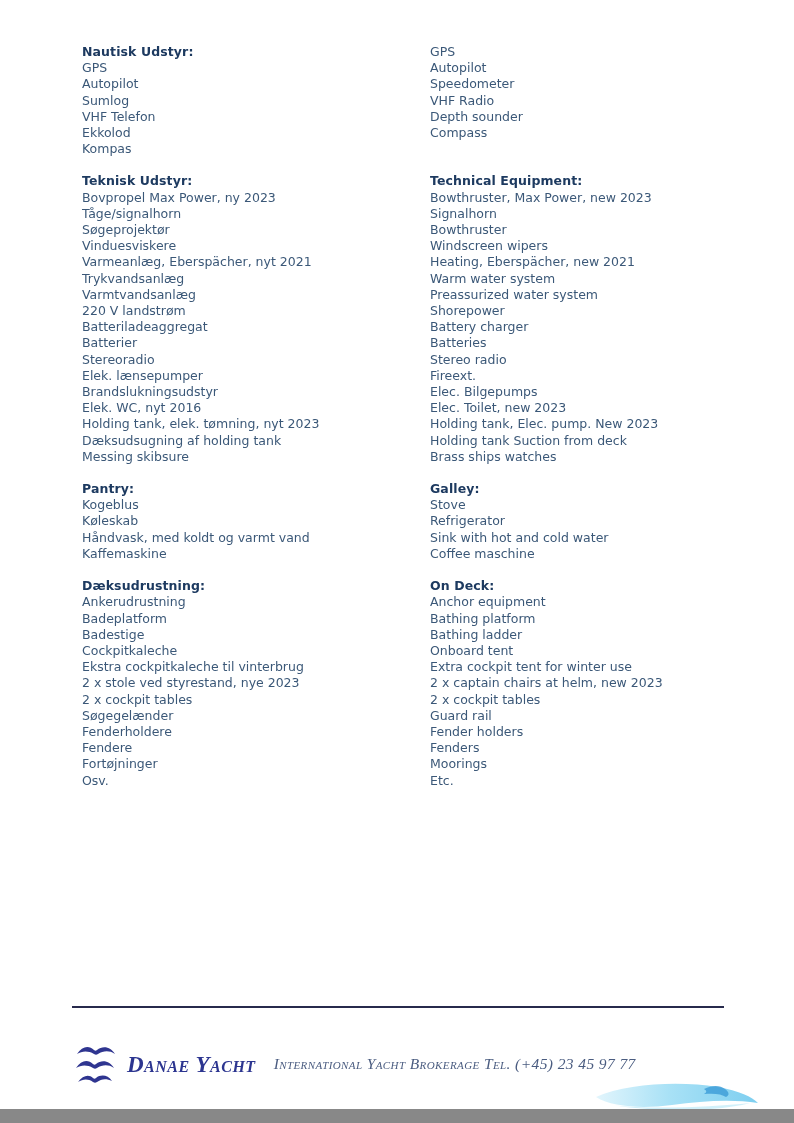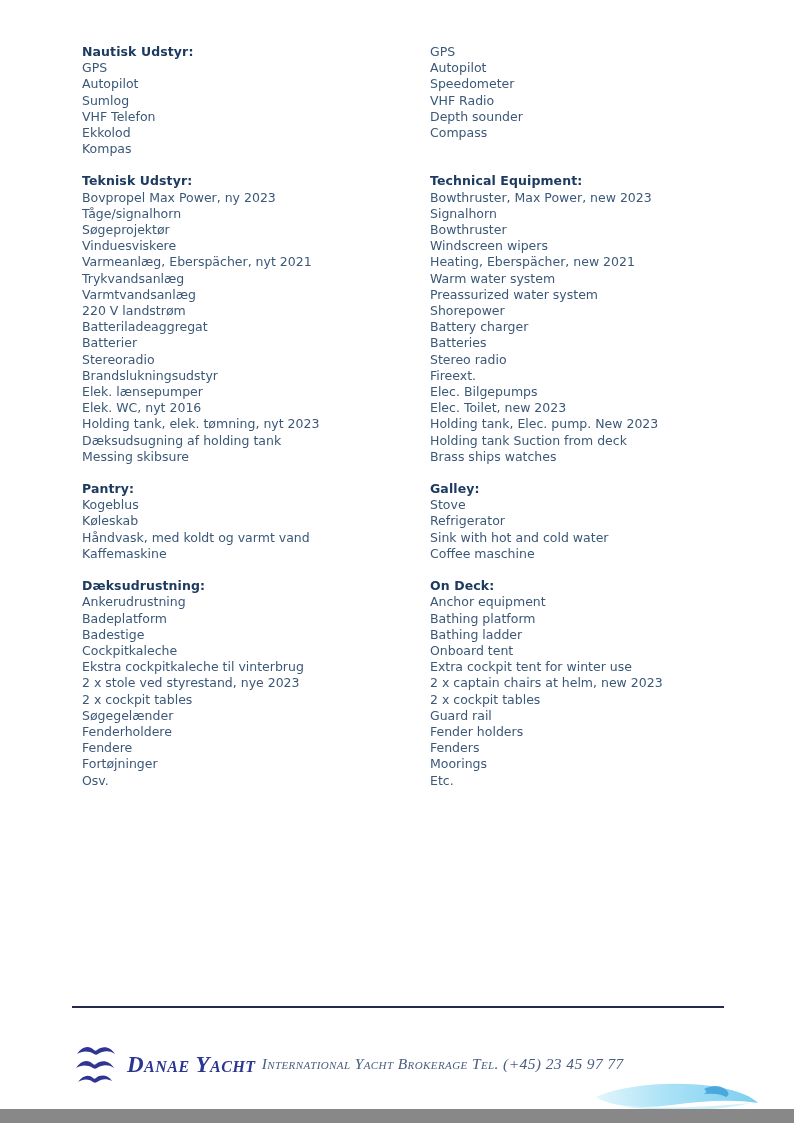--- a/index.html
+++ b/index.html
@@ -59,21 +59,21 @@
     line-height:1;
     letter-spacing:0.5px;
     padding-bottom:3px;
   }
   .tagline {
     font-family:"Liberation Serif", serif;
     font-variant:small-caps;
     font-style:italic;
     font-size:15.5px;
     color:#4a5c80;
-    margin-left:6px;
+    margin-left:18px;
     line-height:1;
     letter-spacing:0.4px;
     padding-bottom:4px;
     white-space:nowrap;
   }
   .watermark {
     position:absolute;
     left:592px; top:1081px;
     width:168px; height:34px;
   }
@@ -111,22 +111,22 @@
             <div class="item">Tåge/signalhorn</div>
             <div class="item">Søgeprojektør</div>
             <div class="item">Vinduesviskere</div>
             <div class="item">Varmeanlæg, Eberspächer, nyt 2021</div>
             <div class="item">Trykvandsanlæg</div>
             <div class="item">Varmtvandsanlæg</div>
             <div class="item">220 V landstrøm</div>
             <div class="item">Batteriladeaggregat</div>
             <div class="item">Batterier</div>
             <div class="item">Stereoradio</div>
+            <div class="item">Elek. lænsepumper</div>
             <div class="item">Brandslukningsudstyr</div>
-            <div class="item">Elek. lænsepumper</div>
             <div class="item">Elek. WC, nyt 2016</div>
             <div class="item">Holding tank, elek. tømning, nyt 2023</div>
             <div class="item">Dæksudsugning af holding tank</div>
             <div class="item">Messing skibsure</div>
           </div>
           <div class="col">
             <div class="sec-title">Technical Equipment:</div>
             <div class="item">Bowthruster, Max Power, new 2023</div>
             <div class="item">Signalhorn</div>
             <div class="item">Bowthruster</div>

